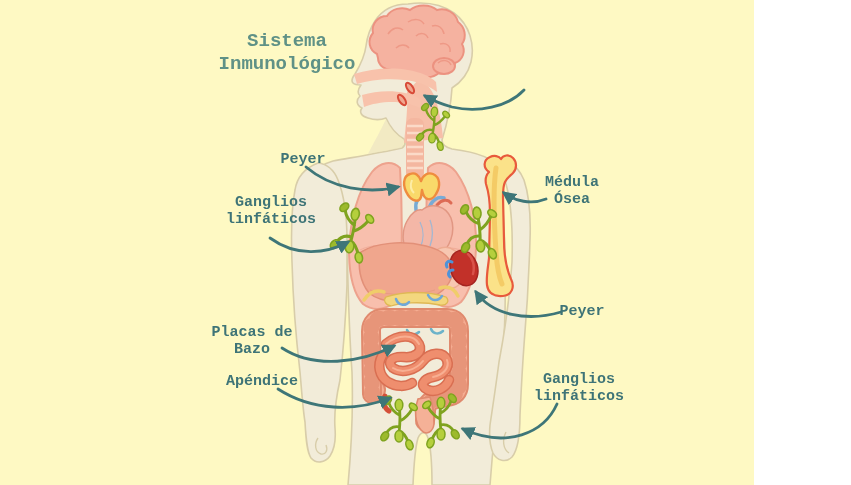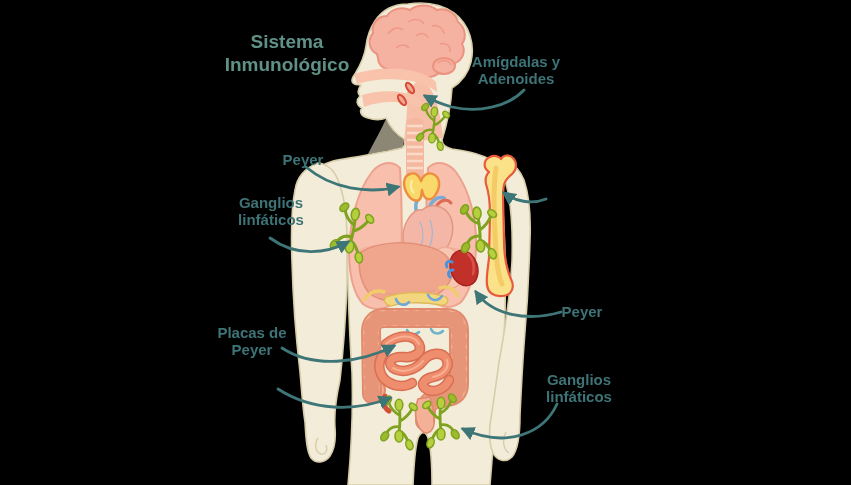--- a/index.html
+++ b/index.html
@@ -1,17 +1,17 @@
 <!DOCTYPE html>
 <html><head>
 <meta charset="utf-8">
 <style>
   html,body{margin:0;padding:0;background:#fff;}
-  #stage{position:relative;width:851px;height:485px;background:#000000;overflow:hidden;
-         font-family:Liberation Sans, sans-serif;}
+  #stage{position:relative;width:754px;height:485px;background:#fef9c3;overflow:hidden;
+         font-family:Liberation Mono, monospace;}
   #art{position:absolute;left:0;top:0;width:851px;height:485px;}
   .lbl{position:absolute;transform:translate(-50%,-50%);
        font-weight:bold;font-size:15px;line-height:17px;color:#3E7477;
        text-align:center;white-space:pre-line;}
   .title{position:absolute;transform:translate(-50%,-50%);
        font-weight:bold;font-size:19px;line-height:23px;color:#5F9186;
        text-align:center;white-space:pre-line;}
 </style>
 </head>
 <body>
@@ -197,31 +197,32 @@
       <path marker-end="url(#ah)" d="M 561,312 C 527,322 492,315 476,292"></path>
       <path marker-end="url(#ah)" d="M 282,348 C 314,369 360,363 394,346"></path>
       <path marker-end="url(#ah)" d="M 278,389 C 312,411 355,412 390,398"></path>
       <path marker-end="url(#ah)" d="M 557,404 C 544,433 507,449 463,429"></path>
     </g>
   </svg>
 
   <div class="title" style="left:287px;top:53px;width:220px;">Sistema
 Inmunológico</div>
 
-  <div class="lbl" style="left:516px;top:70px;width:130px;">Amígdalas y
-Adenoides</div>
 
   <div class="lbl" style="left:303px;top:159px;width:70px;">Peyer</div>
 
   <div class="lbl" style="left:271px;top:211px;width:100px;">Ganglios
 linfáticos</div>
 
+  <div class="lbl" style="left:572px;top:191px;width:90px;">Médula
+Ósea</div>
 
   <div class="lbl" style="left:582px;top:311px;width:70px;">Peyer</div>
 
   <div class="lbl" style="left:252px;top:341px;width:100px;">Placas de
-Peyer</div>
-
+Bazo</div>
+
+  <div class="lbl" style="left:262px;top:381px;width:100px;">Apéndice</div>
 
   <div class="lbl" style="left:579px;top:388px;width:100px;">Ganglios
 linfáticos</div>
 
 </div>
 
 </body></html>

